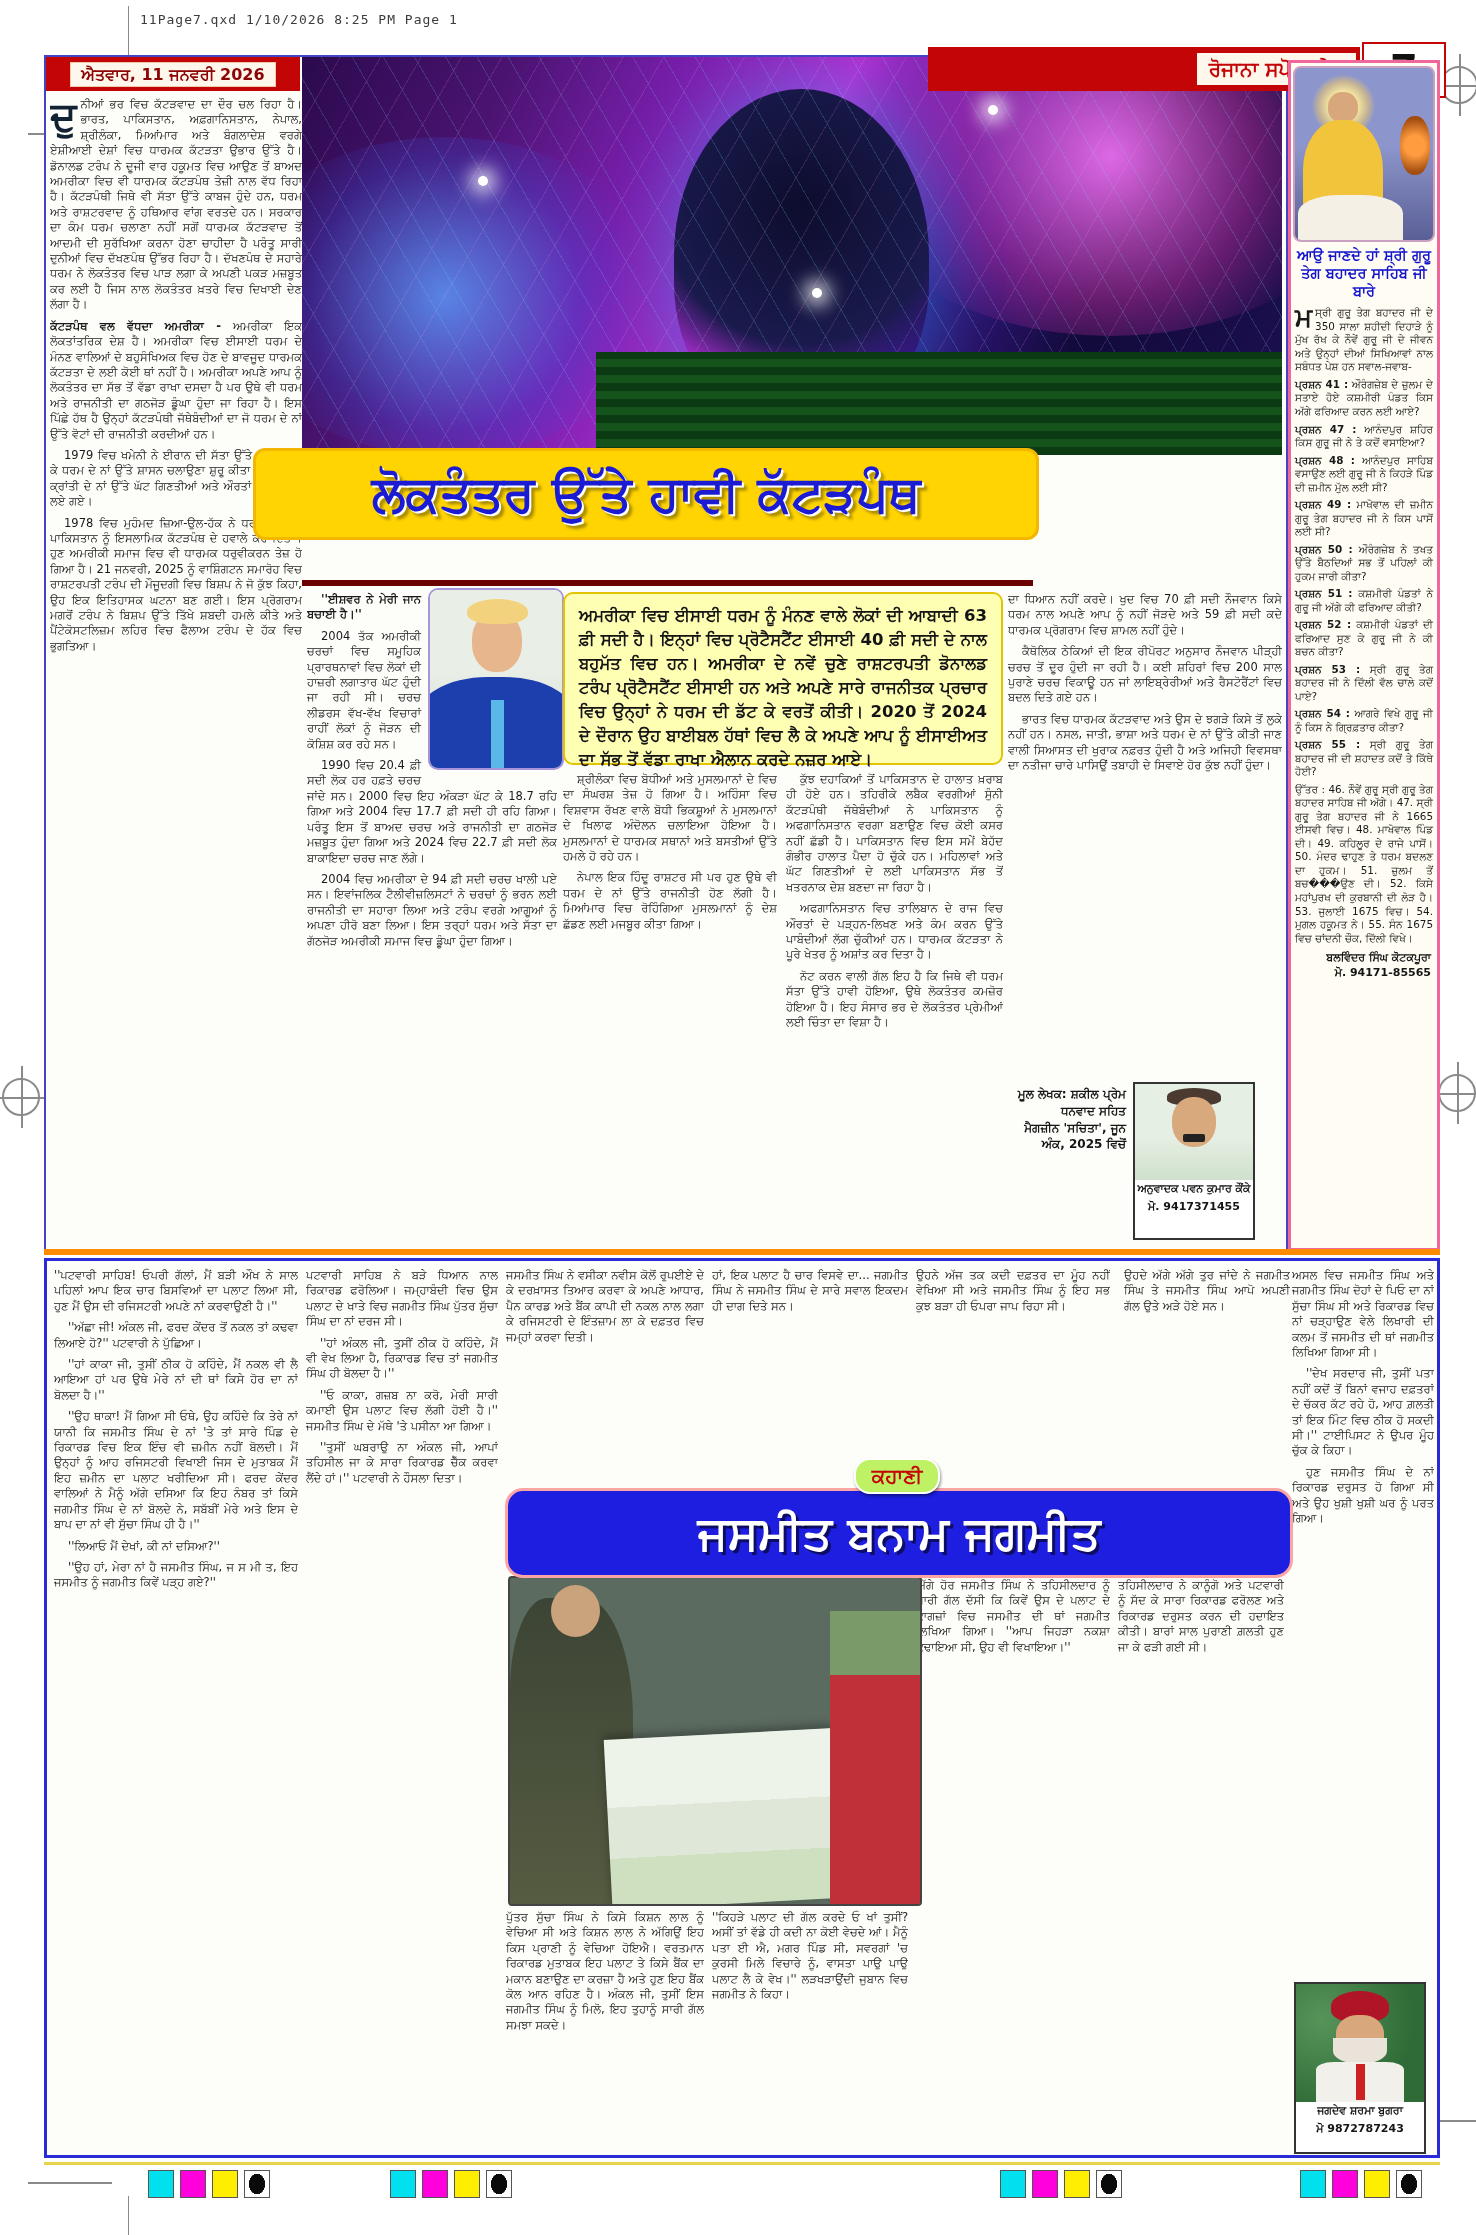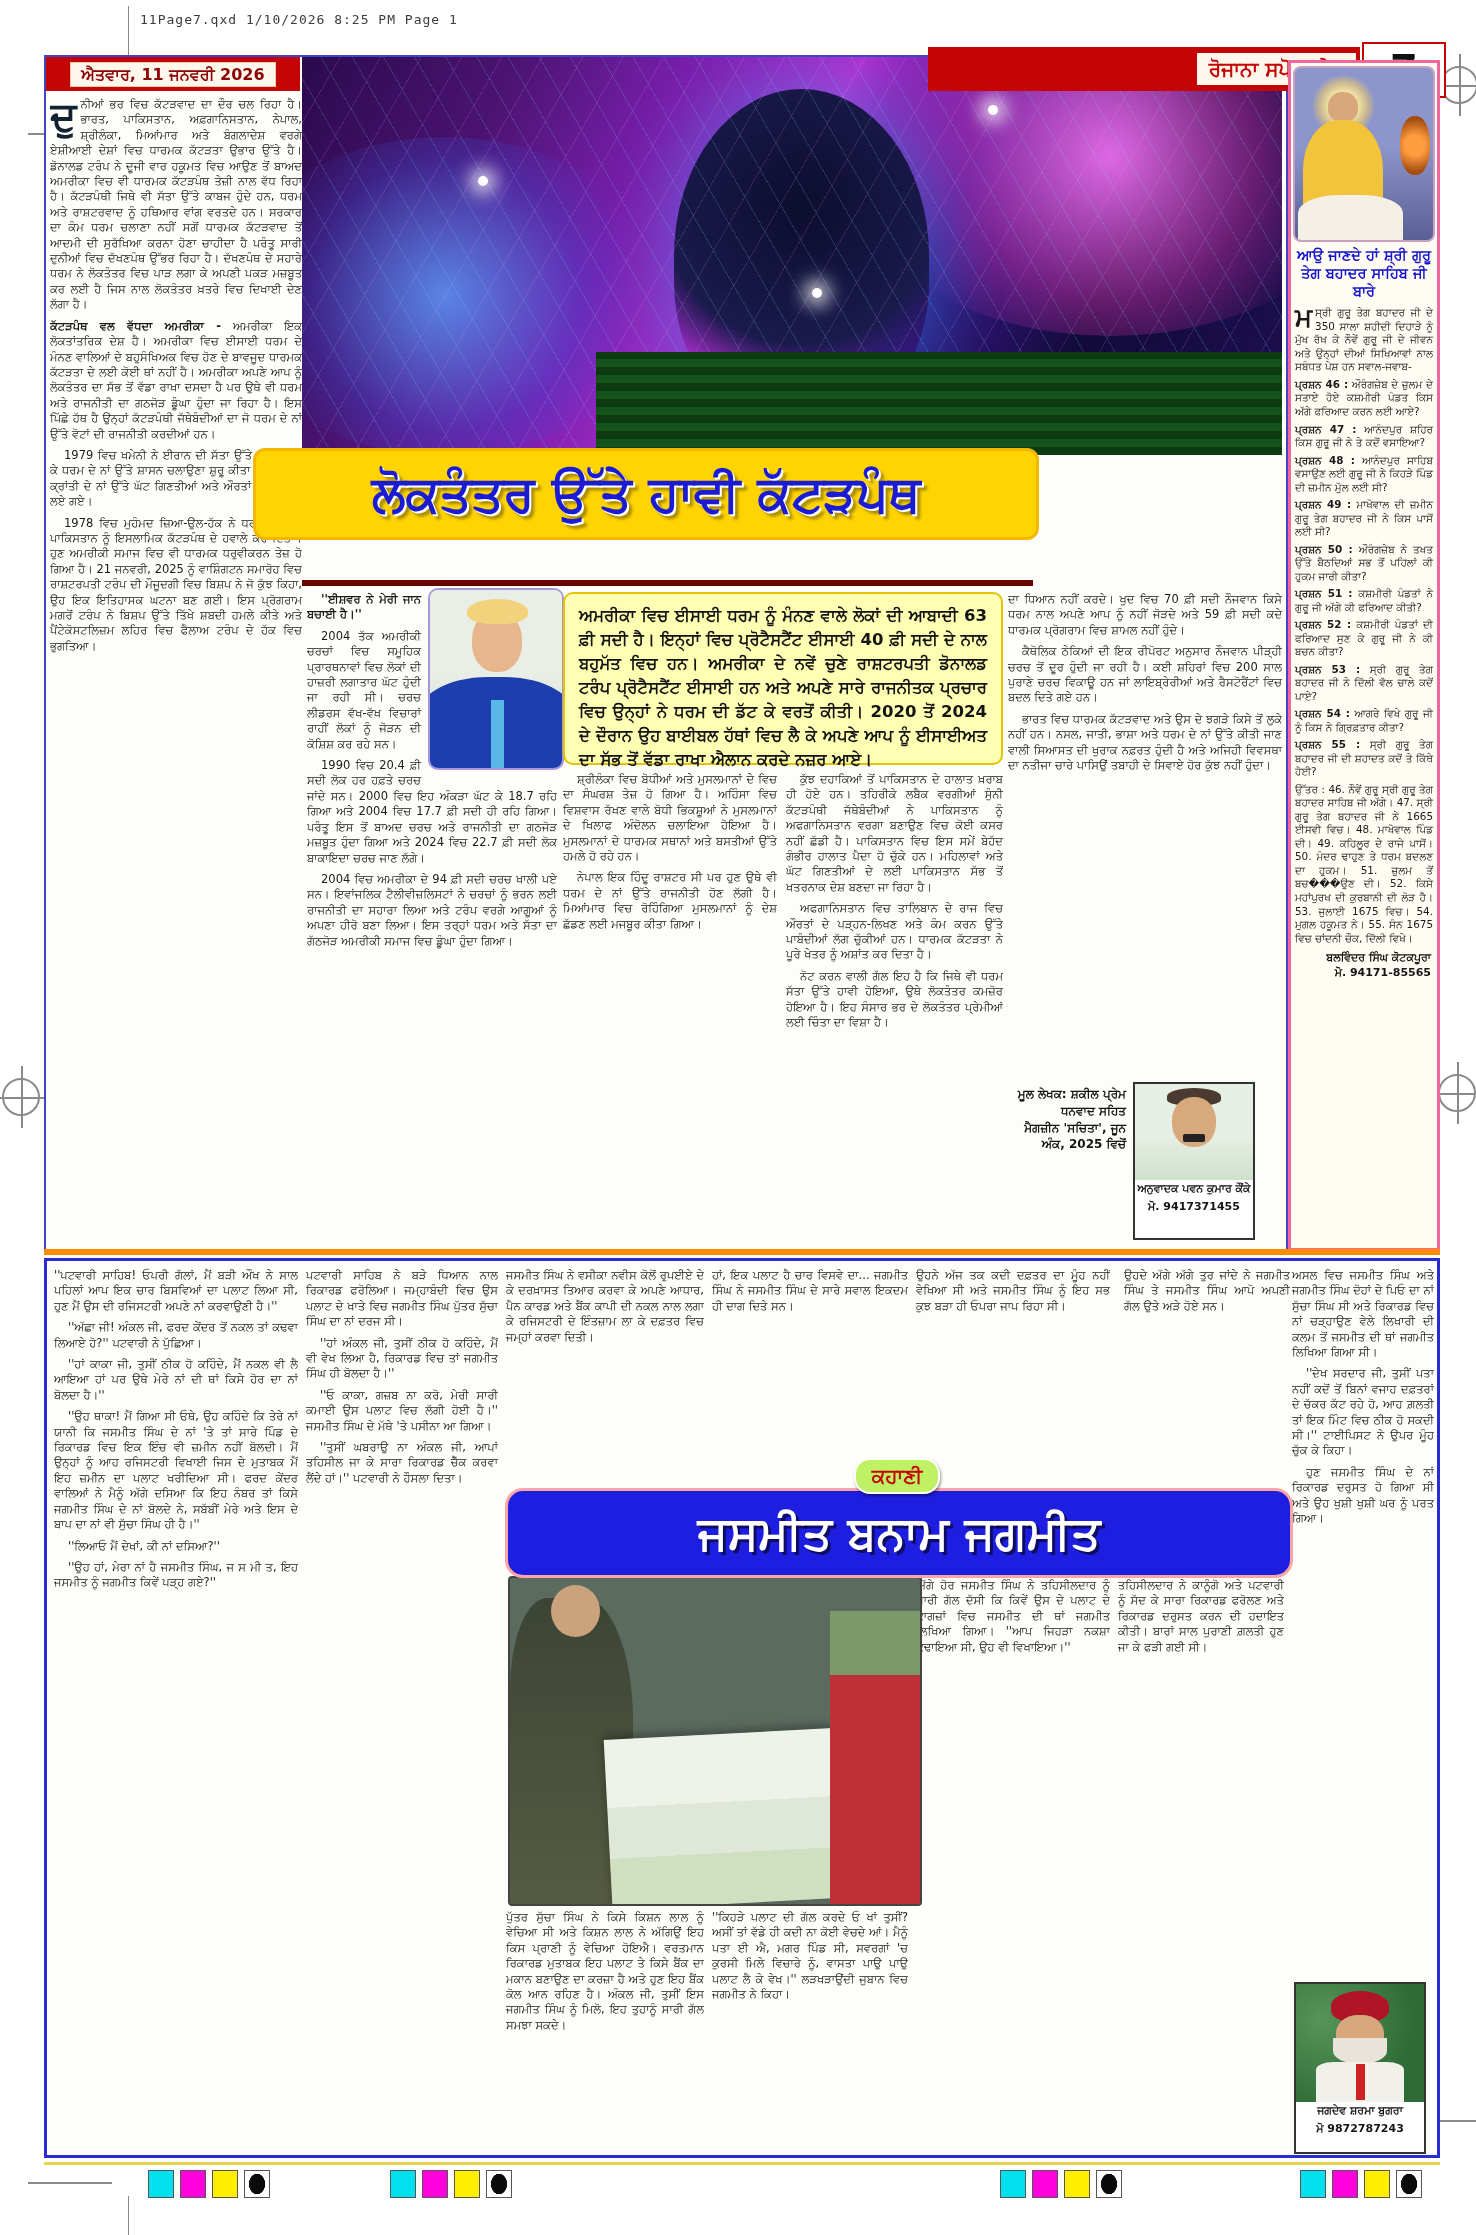--- a/index.html
+++ b/index.html
@@ -216,21 +216,21 @@
     <div class="saint">
       <div class="halo"></div>
       <div class="face3"></div>
       <div class="robe"></div>
       <div class="wrap"></div>
       <div class="fig2"></div>
     </div>
     <div class="side-title">ਆਉ ਜਾਣਦੇ ਹਾਂ ਸ਼੍ਰੀ ਗੁਰੂ ਤੇਗ ਬਹਾਦਰ ਸਾਹਿਬ ਜੀ ਬਾਰੇ</div>
     <div class="side-txt">
       <p class="noind"><span class="side-drop">ਮ</span><span>ਸ੍ਰੀ ਗੁਰੂ ਤੇਗ ਬਹਾਦਰ ਜੀ ਦੇ 350 ਸਾਲਾ ਸ਼ਹੀਦੀ ਦਿਹਾੜੇ ਨੂੰ ਮੁੱਖ ਰੱਖ ਕੇ ਨੌਵੇਂ ਗੁਰੂ ਜੀ ਦੇ ਜੀਵਨ ਅਤੇ ਉਨ੍ਹਾਂ ਦੀਆਂ ਸਿਖਿਆਵਾਂ ਨਾਲ ਸਬੰਧਤ ਪੇਸ਼ ਹਨ ਸਵਾਲ-ਜਵਾਬ-</span></p>
-      <p><span class="qlbl">ਪ੍ਰਸ਼ਨ 46 :</span> <span>ਔਰੰਗਜ਼ੇਬ ਦੇ ਜ਼ੁਲਮ ਦੇ ਸਤਾਏ ਹੋਏ ਕਸ਼ਮੀਰੀ ਪੰਡਤ ਕਿਸ ਅੱਗੇ ਫਰਿਆਦ ਕਰਨ ਲਈ ਆਏ?</span></p>
+      <p><span class="qlbl">ਪ੍ਰਸ਼ਨ 41 :</span> <span>ਔਰੰਗਜ਼ੇਬ ਦੇ ਜ਼ੁਲਮ ਦੇ ਸਤਾਏ ਹੋਏ ਕਸ਼ਮੀਰੀ ਪੰਡਤ ਕਿਸ ਅੱਗੇ ਫਰਿਆਦ ਕਰਨ ਲਈ ਆਏ?</span></p>
       <p><span class="qlbl">ਪ੍ਰਸ਼ਨ 47 :</span> <span>ਆਨੰਦਪੁਰ ਸ਼ਹਿਰ ਕਿਸ ਗੁਰੂ ਜੀ ਨੇ ਤੇ ਕਦੋਂ ਵਸਾਇਆ?</span></p>
       <p><span class="qlbl">ਪ੍ਰਸ਼ਨ 48 :</span> <span>ਆਨੰਦਪੁਰ ਸਾਹਿਬ ਵਸਾਉਣ ਲਈ ਗੁਰੂ ਜੀ ਨੇ ਕਿਹੜੇ ਪਿੰਡ ਦੀ ਜ਼ਮੀਨ ਮੁੱਲ ਲਈ ਸੀ?</span></p>
       <p><span class="qlbl">ਪ੍ਰਸ਼ਨ 49 :</span> <span>ਮਾਖੋਵਾਲ ਦੀ ਜ਼ਮੀਨ ਗੁਰੂ ਤੇਗ ਬਹਾਦਰ ਜੀ ਨੇ ਕਿਸ ਪਾਸੋਂ ਲਈ ਸੀ?</span></p>
       <p><span class="qlbl">ਪ੍ਰਸ਼ਨ 50 :</span> <span>ਔਰੰਗਜ਼ੇਬ ਨੇ ਤਖਤ ਉੱਤੇ ਬੈਠਦਿਆਂ ਸਭ ਤੋਂ ਪਹਿਲਾਂ ਕੀ ਹੁਕਮ ਜਾਰੀ ਕੀਤਾ?</span></p>
       <p><span class="qlbl">ਪ੍ਰਸ਼ਨ 51 :</span> <span>ਕਸ਼ਮੀਰੀ ਪੰਡਤਾਂ ਨੇ ਗੁਰੂ ਜੀ ਅੱਗੇ ਕੀ ਫਰਿਆਦ ਕੀਤੀ?</span></p>
       <p><span class="qlbl">ਪ੍ਰਸ਼ਨ 52 :</span> <span>ਕਸ਼ਮੀਰੀ ਪੰਡਤਾਂ ਦੀ ਫਰਿਆਦ ਸੁਣ ਕੇ ਗੁਰੂ ਜੀ ਨੇ ਕੀ ਬਚਨ ਕੀਤਾ?</span></p>
       <p><span class="qlbl">ਪ੍ਰਸ਼ਨ 53 :</span> <span>ਸ੍ਰੀ ਗੁਰੂ ਤੇਗ ਬਹਾਦਰ ਜੀ ਨੇ ਦਿੱਲੀ ਵੱਲ ਚਾਲੇ ਕਦੋਂ ਪਾਏ?</span></p>
       <p><span class="qlbl">ਪ੍ਰਸ਼ਨ 54 :</span> <span>ਆਗਰੇ ਵਿਖੇ ਗੁਰੂ ਜੀ ਨੂੰ ਕਿਸ ਨੇ ਗ੍ਰਿਫ਼ਤਾਰ ਕੀਤਾ?</span></p>
       <p><span class="qlbl">ਪ੍ਰਸ਼ਨ 55 :</span> <span>ਸ੍ਰੀ ਗੁਰੂ ਤੇਗ ਬਹਾਦਰ ਜੀ ਦੀ ਸ਼ਹਾਦਤ ਕਦੋਂ ਤੇ ਕਿੱਥੇ ਹੋਈ?</span></p>
       <p>ਉੱਤਰ : 46. ਨੌਵੇਂ ਗੁਰੂ ਸ੍ਰੀ ਗੁਰੂ ਤੇਗ ਬਹਾਦਰ ਸਾਹਿਬ ਜੀ ਅੱਗੇ। 47. ਸ੍ਰੀ ਗੁਰੂ ਤੇਗ ਬਹਾਦਰ ਜੀ ਨੇ 1665 ਈਸਵੀ ਵਿਚ। 48. ਮਾਖੋਵਾਲ ਪਿੰਡ ਦੀ। 49. ਕਹਿਲੂਰ ਦੇ ਰਾਜੇ ਪਾਸੋਂ। 50. ਮੰਦਰ ਢਾਹੁਣ ਤੇ ਧਰਮ ਬਦਲਣ ਦਾ ਹੁਕਮ। 51. ਜ਼ੁਲਮ ਤੋਂ ਬਚ���ਉਣ ਦੀ। 52. ਕਿਸੇ ਮਹਾਂਪੁਰਖ ਦੀ ਕੁਰਬਾਨੀ ਦੀ ਲੋੜ ਹੈ। 53. ਜੁਲਾਈ 1675 ਵਿਚ। 54. ਮੁਗਲ ਹਕੂਮਤ ਨੇ। 55. ਸੰਨ 1675 ਵਿਚ ਚਾਂਦਨੀ ਚੌਕ, ਦਿੱਲੀ ਵਿਖੇ।</p>

